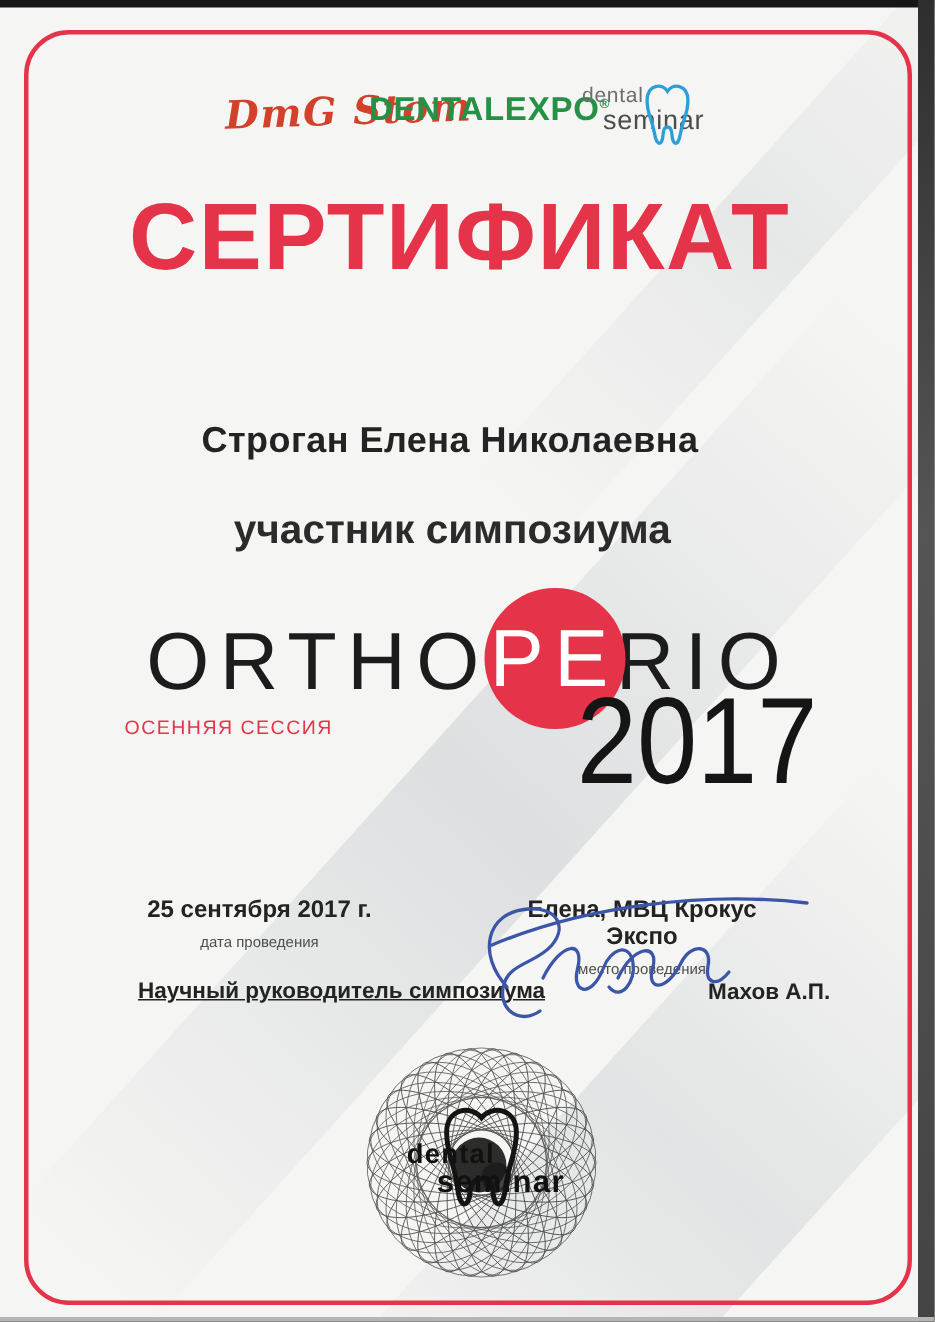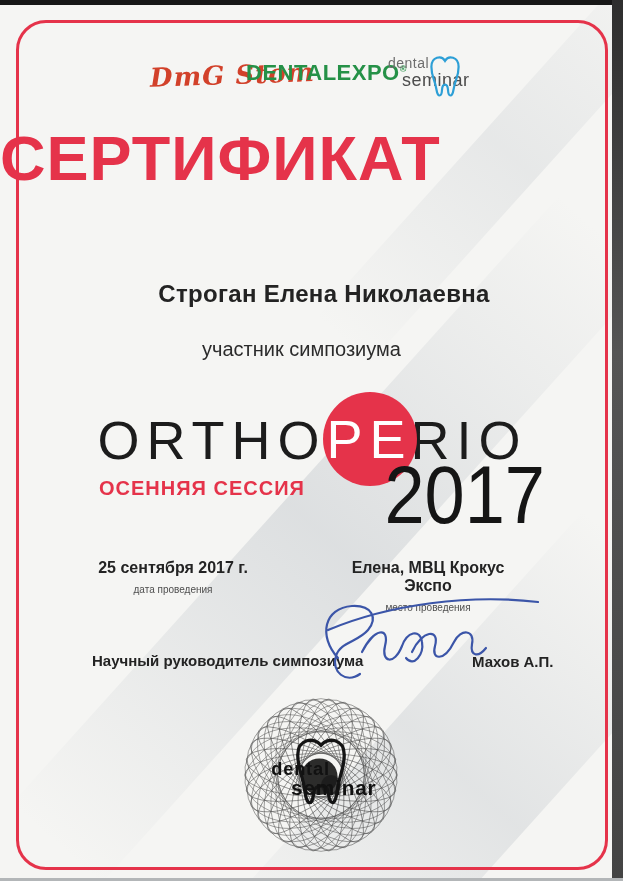--- a/index.html
+++ b/index.html
@@ -37,52 +37,52 @@
   .logo-dentalexpo { position:absolute; left:246px; top:8px; font-weight:bold;
               font-size:22px; color:var(--green,#259147); letter-spacing:.5px; }
   .logo-dentalexpo sup { font-size:9px; vertical-align:super; }
   .logo-dentalseminar { position:absolute; left:388px; top:4px; width:90px; height:52px;
               color:#6d6d6d; line-height:1.05; }
   .logo-dentalseminar .l1 { font-size:14px; letter-spacing:.5px; }
   .logo-dentalseminar .l2 { font-size:18px; color:#4c4c4c; margin-left:14px; letter-spacing:.5px; }
   .logo-dentalseminar svg { position:absolute; left:40px; top:-2px; }
 
   
-  .title { position:absolute; top:122px; left:0; width:613px; text-align:left;
+  .title { position:absolute; top:122px; left:0; width:613px; text-align:center;
            font-size:63px; font-weight:700; letter-spacing:1px;
            color:var(--accent_red,#e5334a); }
 
   .recipient { position:absolute; top:280px; left:0; width:600px; text-align:center;
-               font-size:24px; font-weight:700; color:#232323; letter-spacing:.3px;margin-left:24px; }
+               font-size:24px; font-weight:700; color:#232323; letter-spacing:.3px; }
   .role { position:absolute; top:338px; left:0; width:603px; text-align:center;
-          font-size:20px; font-weight:400; color:#2b2b2b; }
+          font-size:27px; font-weight:700; color:#2b2b2b; }
 
   
   .event-name { position:absolute; top:398px; left:0; width:625px; text-align:center;
                 font-size:54px; font-weight:200; color:#1c1c1c; letter-spacing:7px;
                 white-space:nowrap; }
   .event-name .pe { display:inline-flex; width:94px; height:94px; border-radius:50%;
                     background:var(--accent_red,#ee3347); color:#ffffff;
                     align-items:center; justify-content:center; vertical-align:middle;
                     margin:0 -6px 0 -4px; position:relative; top:-6px; }
-  .session { position:absolute; top:477px; left:83px; font-size:20px; font-weight:700;
-             letter-spacing:1px; color:var(--accent_red,#e5334a);margin-left:16px; }
+  .session { position:absolute; top:477px; left:83px; font-size:13px; font-weight:400;
+             letter-spacing:1px; color:var(--accent_red,#e5334a); }
   .year { position:absolute; top:448px; left:300px; width:245px; text-align:right;
           font-size:82px; font-weight:400; color:#151515; letter-spacing:0;
           transform:scaleX(.88); transform-origin:right center; }
 
   
   .col { position:absolute; text-align:center; }
-  .col .value { font-size:16px; font-weight:700; color:#232323; }
+  .col .value { font-size:16px; font-weight:700; color:#232323;margin-top:39px; }
   .col .label { font-size:10px; font-weight:400; color:#4e4e4e; margin-top:7px; }
   .col.date  { left:58px;  top:559px; width:230px; }
   .col.place { left:328px; top:559px; width:200px; }
 
   
-  .sig-label { position:absolute; left:92px; top:652px; font-size:15px; font-weight:700; color:#232323; }
+  .sig-label { position:absolute; left:92px; top:652px; font-size:15px; font-weight:700; color:#232323;text-decoration:underline; }
   .sig-name  { position:absolute; left:472px; top:653px; font-size:15px; font-weight:700; color:#232323; }
   .sig-svg   { position:absolute; left:300px; top:588px; }
 
   
   .stamp { position:absolute; left:238px; top:692px; }
 </style>
 </head>
 <body>
 
 <div class="scan">

